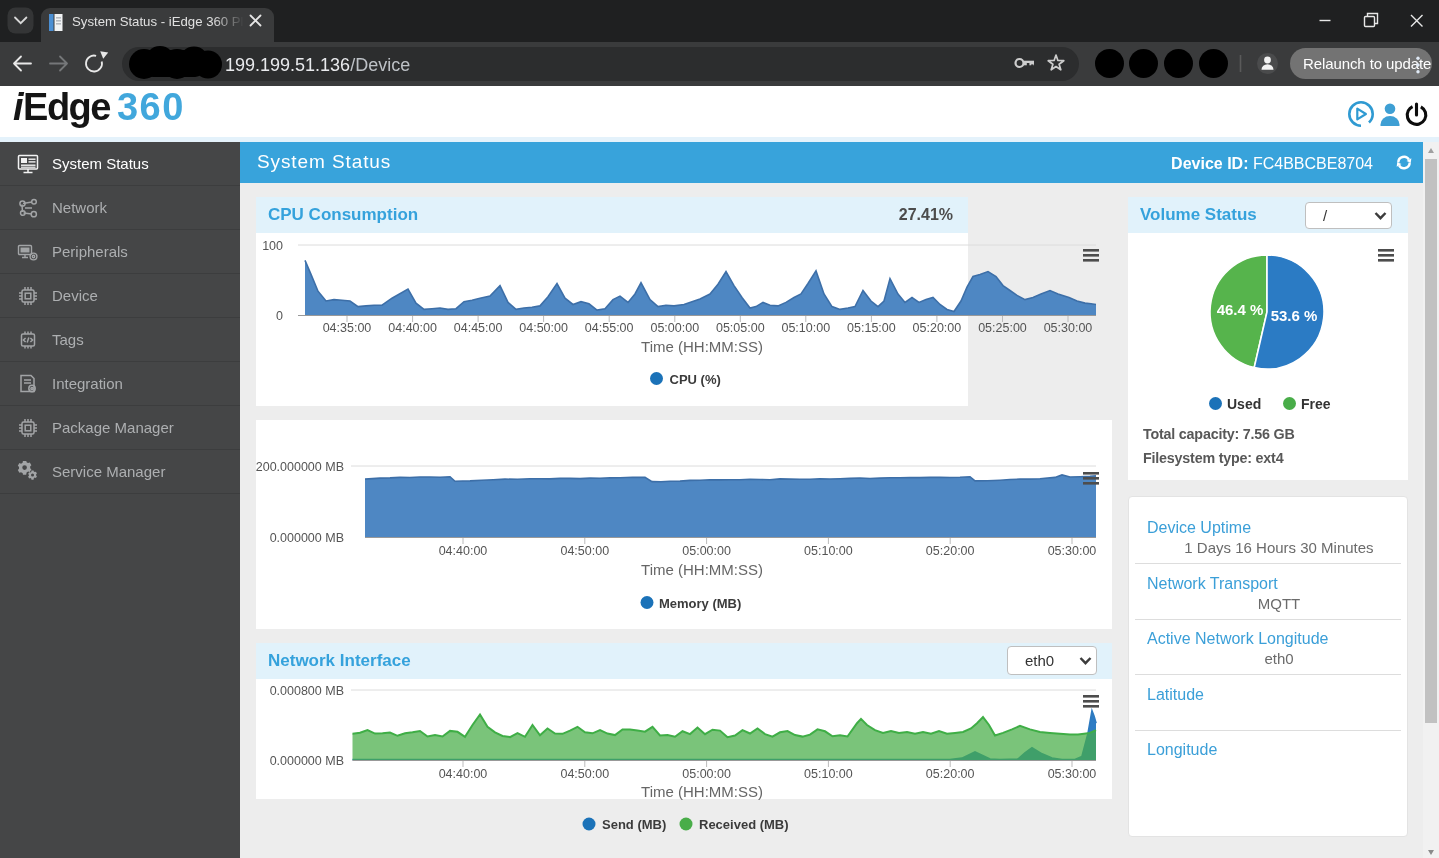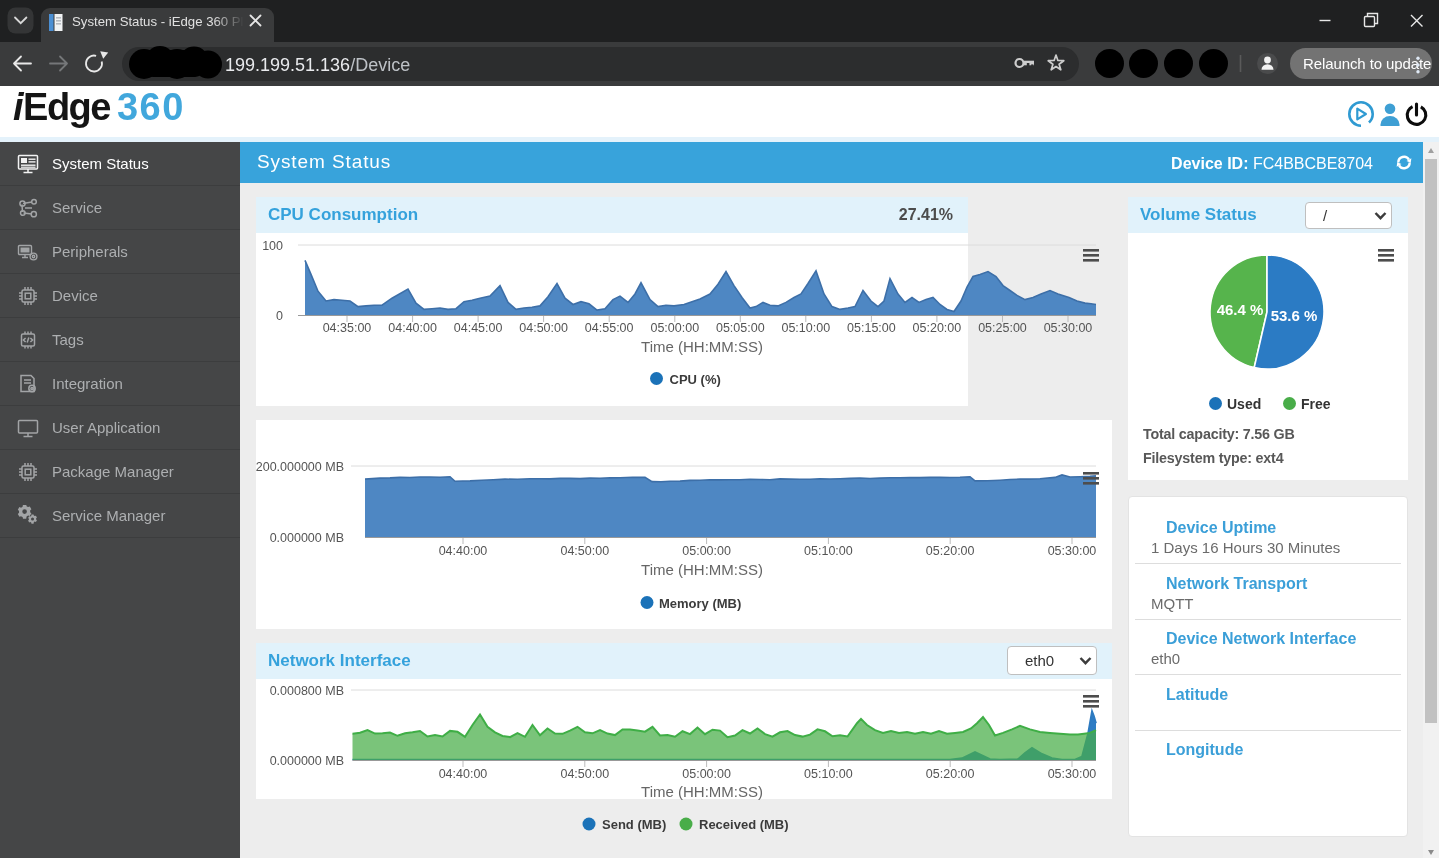--- a/index.html
+++ b/index.html
@@ -30,22 +30,22 @@
 #titlebar .t{position:absolute;left:17px;top:9px;font-size:19px;font-weight:500;letter-spacing:0.9px;}
 #titlebar .dev{position:absolute;right:50px;top:12.5px;font-size:16px;}
 #content{position:absolute;left:240px;top:183px;width:1185px;height:675px;background:#ededed;}
 .card{position:absolute;background:#fff;}
 .chead{position:absolute;left:0;top:0;width:100%;height:36px;background:#e1f2fb;}
 .chead .ct{position:absolute;left:12px;top:8px;font-size:17px;font-weight:700;color:#35a2dc;}
 .chead .cv{position:absolute;right:15px;top:9px;font-size:16px;font-weight:700;color:#4c4c4c;}
 .dd{position:absolute;font-family:"Liberation Sans",sans-serif;font-size:15px;color:#333;background:#fff;border:1px solid #bfbfbf;border-radius:4px;}
 
 #infocard{position:absolute;left:888px;top:313px;width:280px;height:341px;background:#fff;border:1px solid #e3e3e3;border-radius:4px;}
-.inflabel{font-size:16px;font-weight:700;color:#3b9fd8;margin:0;padding:0 0 0 37px;}
-.infval{font-size:15px;color:#6b6b6b;padding:2px 0 0 22px;}
+.inflabel{font-size:16px;font-weight:400;color:#3b9fd8;margin:0;padding:0 0 0 18px;}
+.infval{font-size:15px;color:#6b6b6b;padding:2px 0 0 22px;text-align:center;}
 .infsep{height:1px;background:#ddd;margin:0 6px 0 6px;}
 
 #sbar{position:absolute;left:1423px;top:142px;width:16px;height:716px;background:#f1f1f1;}
 #sthumb{position:absolute;left:1425px;top:159px;width:12px;height:564px;background:#c1c1c1;}
 .sarrow{position:absolute;left:1427.5px;width:0;height:0;border-left:3.5px solid transparent;border-right:3.5px solid transparent;}
 svg text{font-family:"Liberation Sans",sans-serif;}
 </style></head>
 <body>
 
 <div id="tabstrip"></div>
@@ -172,21 +172,21 @@
       <svg class="ic" viewBox="0 0 22 22">
         <g fill="none" stroke="#a2a4a6" stroke-width="1.5">
           <path d="M6,6.5 L15,5 M6.5,16 L15,17 M5,7.5 L5.5,15"></path>
           <circle cx="5.5" cy="6.5" r="2.6"></circle>
           <circle cx="17" cy="4.8" r="2.3"></circle>
           <circle cx="5.8" cy="16" r="2.3"></circle>
           <circle cx="16.8" cy="17.2" r="2.6"></circle>
           <path d="M8,11 h7"></path>
         </g>
       </svg>
-      <span class="txt">Service</span>
+      <span class="txt">Network</span>
     </div>
   <div class="sbitem">
       <svg class="ic" viewBox="0 0 22 22">
         <g fill="none" stroke="#a2a4a6" stroke-width="1.4">
           <rect x="1.5" y="4.5" width="13" height="9" rx="1"></rect>
           <path d="M5,16.5 h6 M8,13.5 v3"></path>
           <circle cx="16.5" cy="15.5" r="3.4"></circle>
           <circle cx="16.5" cy="15.5" r="1.2"></circle>
         </g>
         <g fill="#a2a4a6">
@@ -218,29 +218,20 @@
   <div class="sbitem">
       <svg class="ic" viewBox="0 0 22 22">
         <g fill="none" stroke="#a2a4a6" stroke-width="1.5">
           <path d="M4,2.5 h10 l3,3 v13 h-13 z"></path>
           <path d="M7,7 h7 M7,10 h7"></path>
           <circle cx="15" cy="15.5" r="3.2"></circle>
           <circle cx="15" cy="15.5" r="1.1"></circle>
         </g>
       </svg>
       <span class="txt">Integration</span>
-    </div>
-  <div class="sbitem">
-      <svg class="ic" viewBox="0 0 22 22">
-        <g fill="none" stroke="#a2a4a6" stroke-width="1.5">
-          <rect x="1.5" y="3.5" width="19" height="12.5" rx="1"></rect>
-          <path d="M11,16 v3 M6.5,19.5 h9"></path>
-        </g>
-      </svg>
-      <span class="txt">User Application</span>
     </div>
   <div class="sbitem">
       <svg class="ic" viewBox="0 0 22 22">
         <g fill="none" stroke="#a2a4a6" stroke-width="1.5">
           <rect x="5" y="5" width="12" height="12" rx="1.5"></rect>
           <rect x="8.2" y="8.2" width="5.6" height="5.6"></rect>
           <path d="M8,5 V2 M11,5 V2 M14,5 V2 M8,20 V17 M11,20 V17 M14,20 V17 M5,8 H2 M5,11 H2 M5,14 H2 M20,8 H17 M20,11 H17 M20,14 H17"></path>
         </g>
       </svg>
       <span class="txt">Package Manager</span>
@@ -422,21 +413,21 @@
   </div>
 
   <div id="infocard">
     <div style="height:22px"></div>
     <div class="inflabel">Device Uptime</div>
     <div class="infval">1 Days 16 Hours 30 Minutes</div>
     <div class="infsep" style="margin-top:7px"></div>
     <div class="inflabel" style="padding-top:10.5px">Network Transport</div>
     <div class="infval">MQTT</div>
     <div class="infsep" style="margin-top:7px"></div>
-    <div class="inflabel" style="padding-top:10.5px">Device Network Interface</div>
+    <div class="inflabel" style="padding-top:10.5px">Active Network Longitude</div>
     <div class="infval">eth0</div>
     <div class="infsep" style="margin-top:7px"></div>
     <div class="inflabel" style="padding-top:10.5px">Latitude</div>
     <div class="infval">&nbsp;</div>
     <div class="infsep" style="margin-top:7px"></div>
     <div class="inflabel" style="padding-top:10.5px">Longitude</div>
   </div>
 </div>
 <div id="sbar"></div>
 <div id="sthumb"></div>

